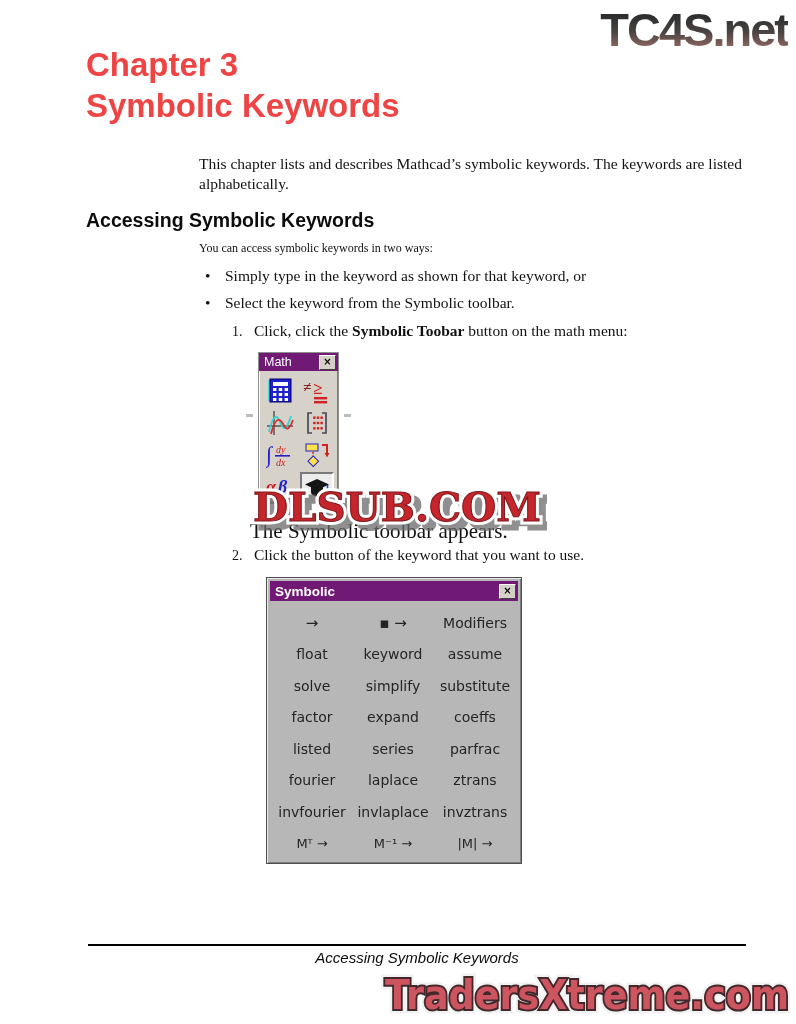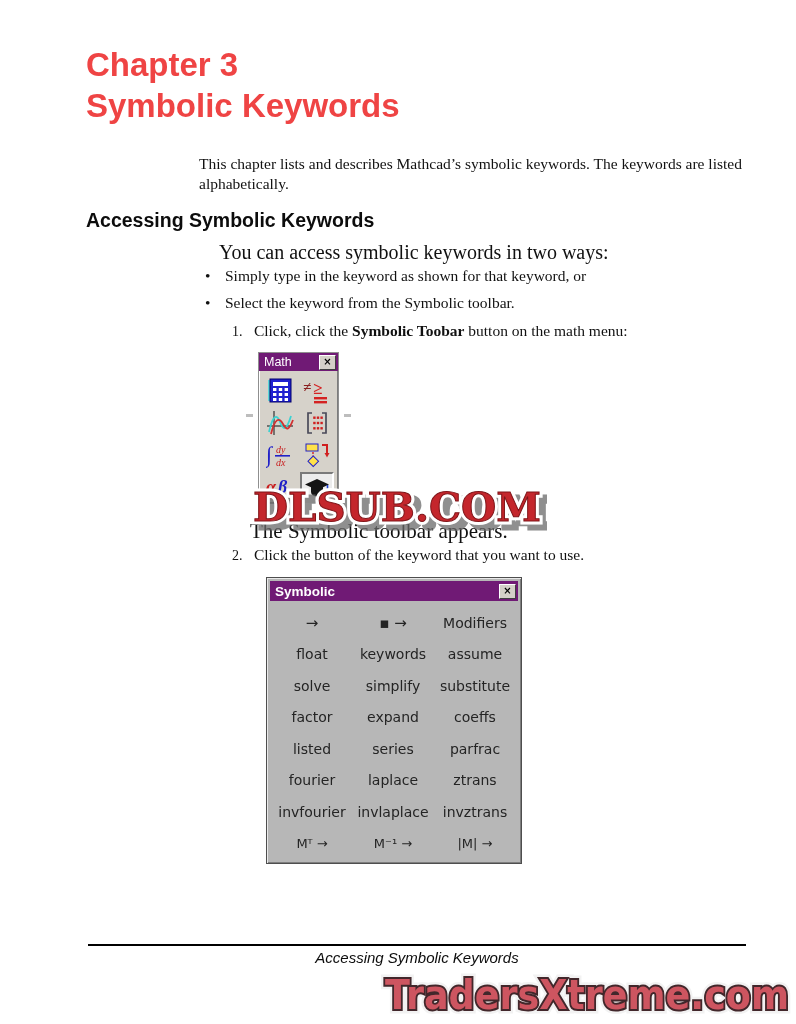--- a/index.html
+++ b/index.html
@@ -18,21 +18,21 @@
   .chapter{position:absolute;left:86px;top:44px;
            font-family:"Liberation Sans", sans-serif;font-weight:bold;
            font-size:33px;line-height:41px;color:#ef4444;}
 
   .intro{position:absolute;left:199px;top:154px;width:562px;
          font-size:15.5px;line-height:20px;}
 
   .h2{position:absolute;left:86px;top:209px;
       font-family:"Liberation Sans", sans-serif;font-weight:bold;font-size:19.5px;color:#0c0c0c;}
 
-  .lead{position:absolute;left:199px;top:241px;font-size:20px;margin-left:20px;}
+  .lead{position:absolute;left:199px;top:241px;font-size:12px;}
 
   .bullet{position:absolute;left:205px;width:540px;display:flex;font-size:15.5px;}
   .bullet .dot{width:20px;flex:none;}
   .b1{top:267px}.b2{top:294px}
 
   .step{position:absolute;left:232px;font-size:15.5px;}
   .s1{top:322px}.s2{top:546px}
   .stepnum{display:inline-block;width:18px;font-size:14px;}
   .appears{position:absolute;left:250px;top:519px;font-size:21px;}
 
@@ -78,20 +78,21 @@
   .footcenter{position:absolute;left:88px;top:949px;width:658px;text-align:center;
               font-family:"Liberation Sans", sans-serif;font-style:italic;font-size:15px;color:#0c0c0c;}
   .footpage{position:absolute;right:52px;top:949px;
             font-family:"Liberation Sans", sans-serif;font-style:italic;font-size:15px;color:#0c0c0c;margin-top:40px;}
 </style>
 </head>
 <body>
 
 <div id="page">
 
+  <div class="tc4s">TC4S.net</div>
 
   <div class="chapter">
     <div>Chapter 3</div>
     <div>Symbolic Keywords</div>
   </div>
 
   <div class="intro">This chapter lists and describes Mathcad’s symbolic keywords. The keywords are listed alphabetically.</div>
 
   <div class="h2">Accessing Symbolic Keywords</div>
 
@@ -232,21 +233,21 @@
     <div class="tb-titlebar">
       <span>Symbolic</span>
       <span class="win-close">×</span>
     </div>
     <div class="sym-grid">
       <div class="sym-cell arrow">→</div>
       <div class="sym-cell arrow">▪ →</div>
       <div class="sym-cell">Modifiers</div>
 
       <div class="sym-cell">float</div>
-      <div class="sym-cell">keywords</div>
+      <div class="sym-cell">keyword</div>
       <div class="sym-cell">assume</div>
 
       <div class="sym-cell">solve</div>
       <div class="sym-cell">simplify</div>
       <div class="sym-cell">substitute</div>
 
       <div class="sym-cell">factor</div>
       <div class="sym-cell">expand</div>
       <div class="sym-cell">coeffs</div>
 

